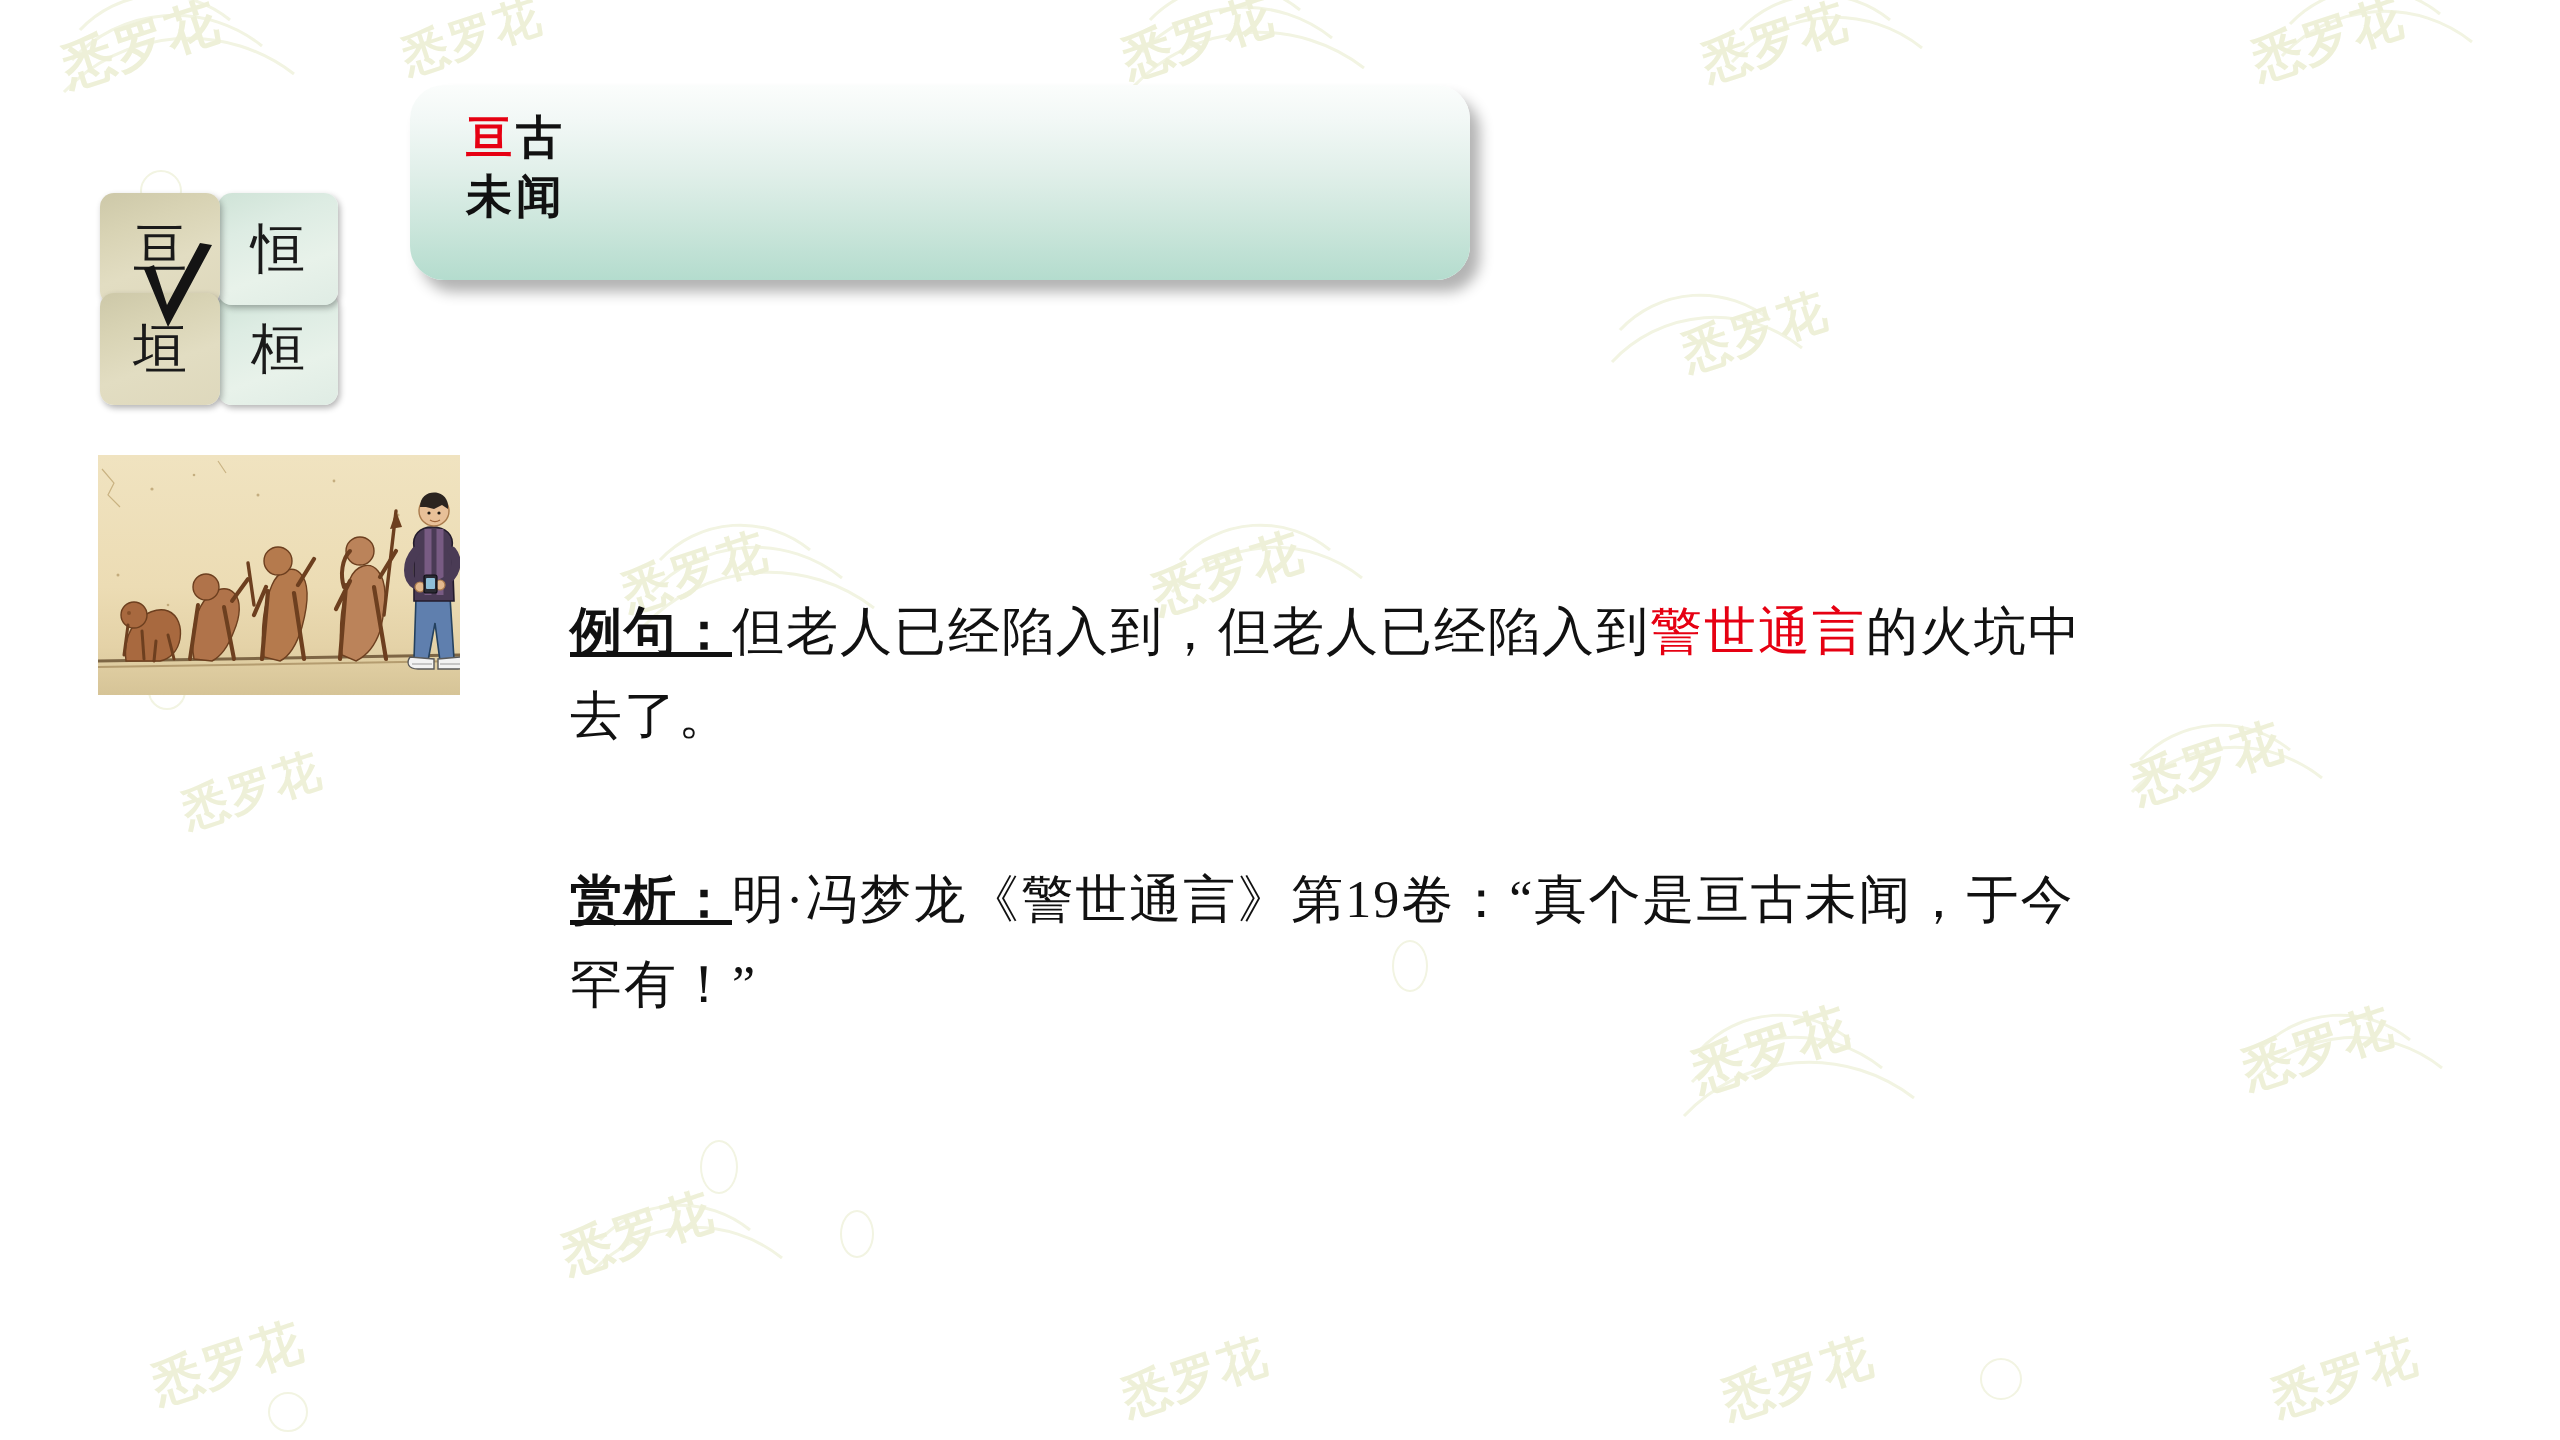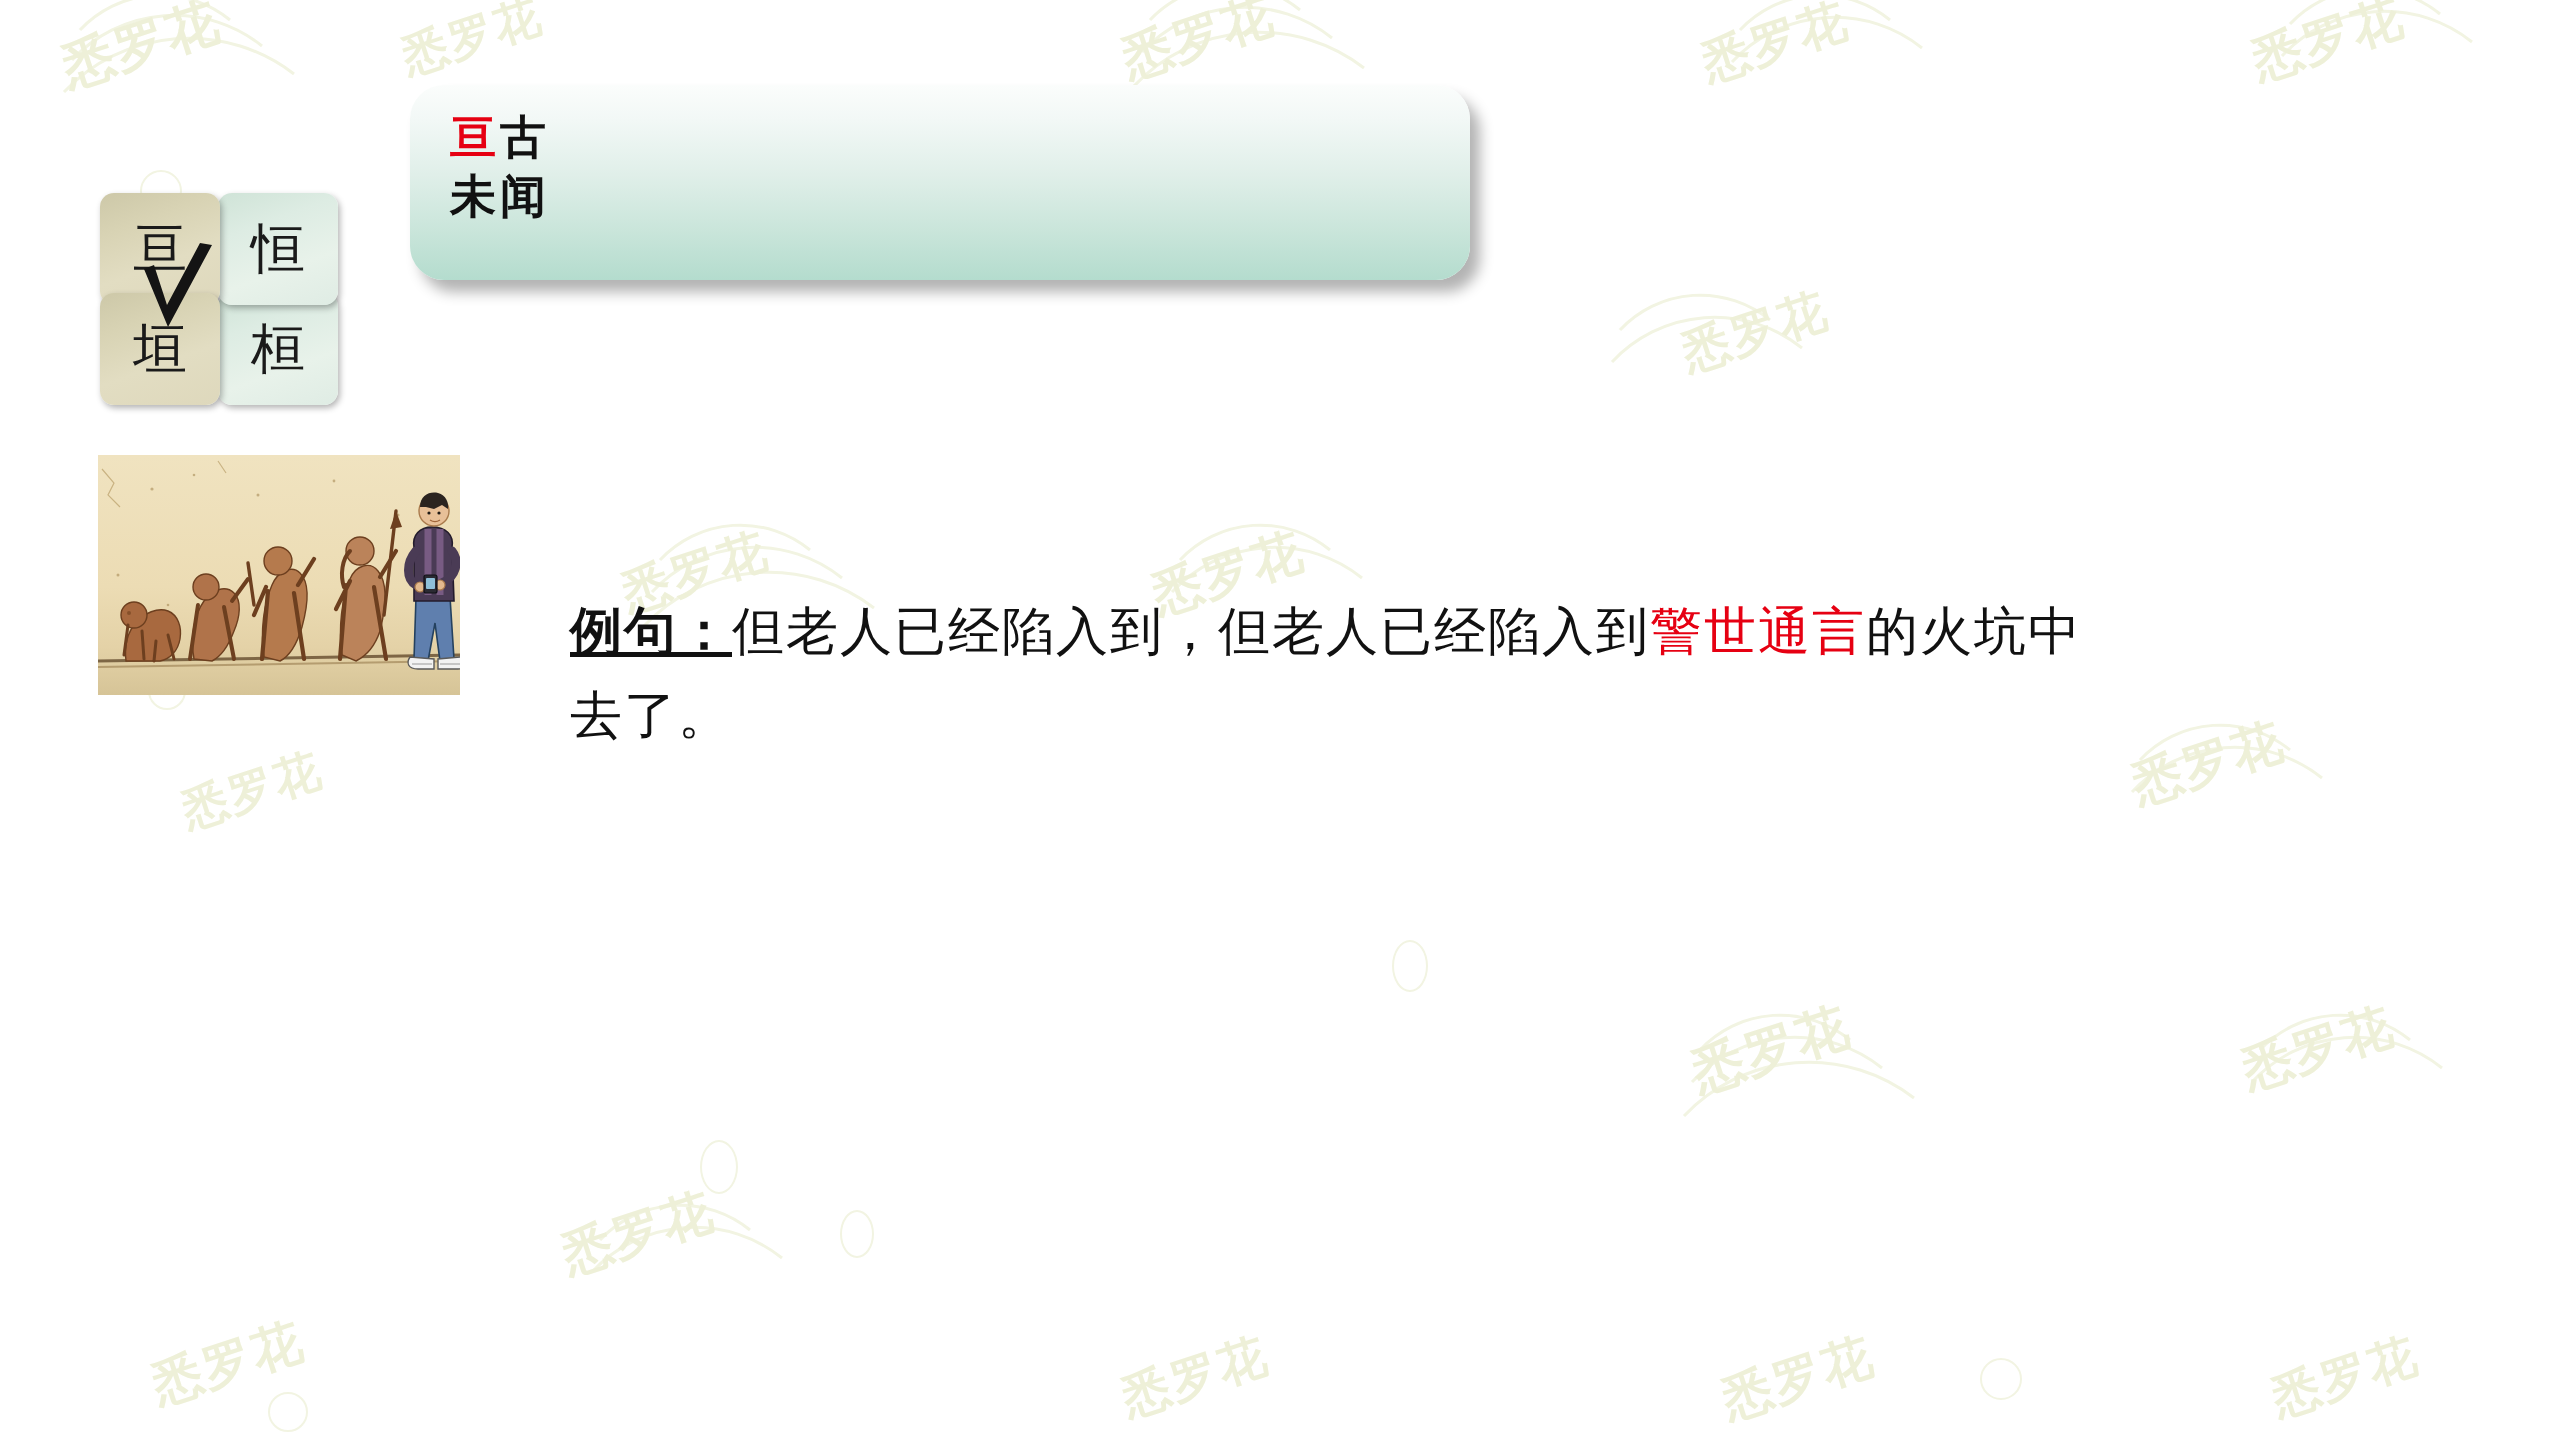--- a/index.html
+++ b/index.html
@@ -65,21 +65,21 @@
   
   .card{
     position:absolute;left:410px;top:85px;width:1060px;height:195px;z-index:5;
     border-radius:34px;
     background:linear-gradient(180deg,#fbfdfc 0%,#f2f8f6 18%,#e0efe9 46%,#c9e5da 75%,#b4dcce 100%);
     box-shadow:10px 12px 14px rgba(0,0,0,.30);
     display:flex;
   }
   .card-title{
     flex:0 0 auto;
-    padding:24px 0 0 40px;
+    padding:24px 0 0 56px;
     font-family:"Liberation Serif","DejaVu Serif",serif;
     font-size:46px;line-height:1.28;font-weight:700;
     letter-spacing:4px;
     color:#111;
     white-space:pre-line;
   }
   .card-title .hl{color:#e60012;}
   .card-def{
     flex:1 1 auto;
     padding:38px 40px 0 44px;
@@ -287,15 +287,16 @@
     </svg>
   </div>
 
   <div class="card">
     <div class="card-title"><span class="hl">亘</span>古<br>未闻</div>
   </div>
 
   <div class="body-text">
     <p class="para"><span class="lead">例句：</span><span>但老人已经陷入到，但老人已经陷入到</span><span class="hl">警世通言</span><span>的火坑中去了。</span></p>
 
+    <p class="para second"><span class="lead">赏析：</span><span>明·冯梦龙《警世通言》第19卷：“真个是亘古未闻，于今罕有！”</span></p>
   </div>
 
 </div>
 
 </body></html>

